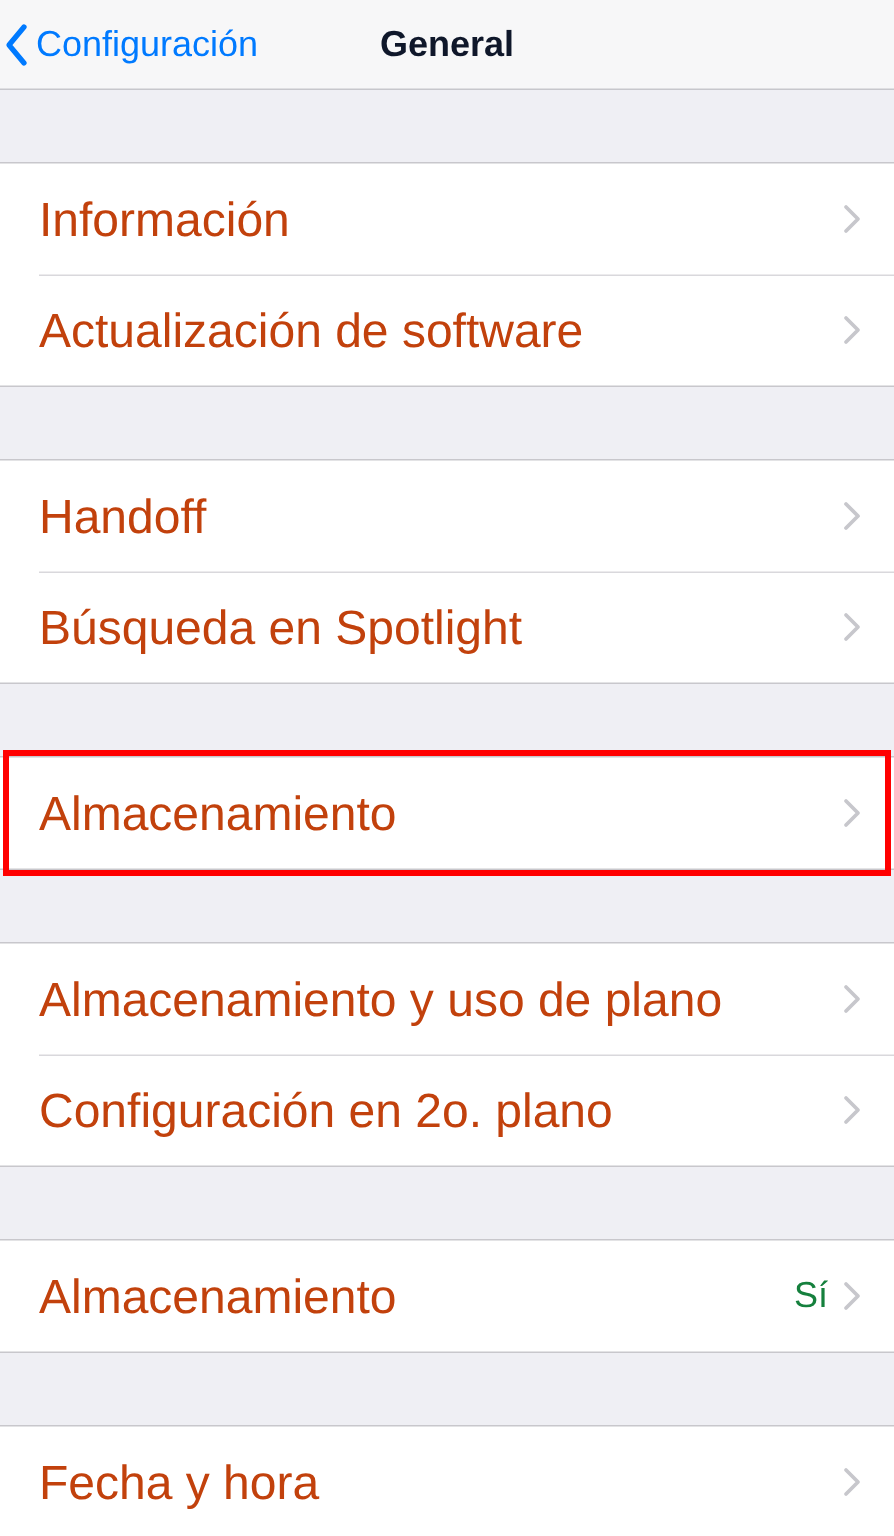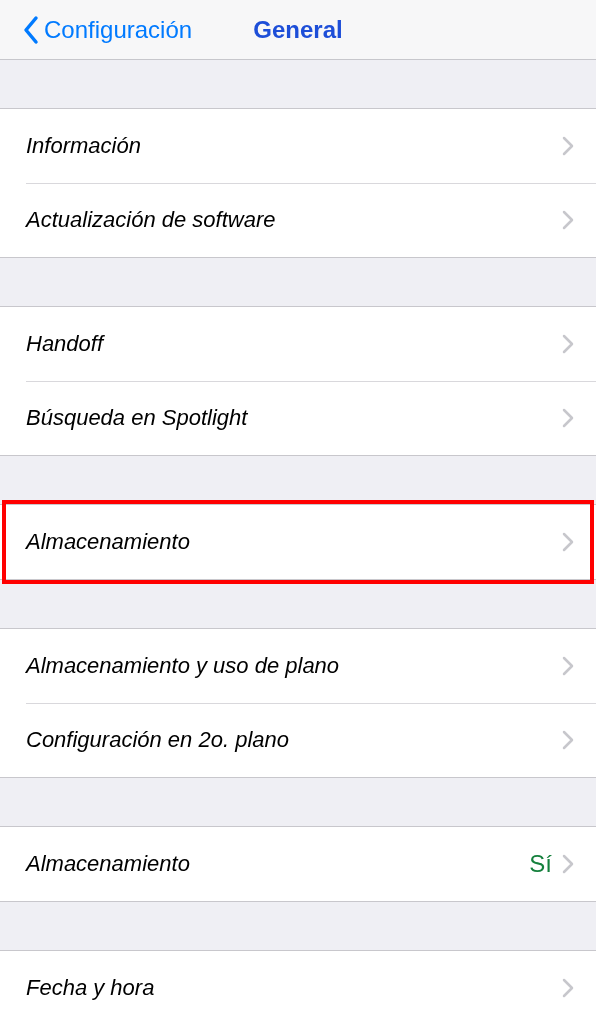--- a/index.html
+++ b/index.html
@@ -17,35 +17,35 @@
       height: 60px;
       display: flex;
       align-items: center;
       position: relative;
     }
     .back-button {
       display: flex;
       align-items: center;
       color: #007aff;
       font-size: 24px;
-      padding-left: 22px;
+      padding-left: 2px;
       cursor: pointer;
     }
     .back-chevron {
       width: 18px;
       height: 30px;
       margin-right: 4px;
     }
     .navbar-title {
       position: absolute;
       left: 50%;
       transform: translateX(-50%);
       font-size: 24px;
       font-weight: 600;
-      color: #1d4ed8;
+      color: #0f172a;
     }
     .section-gap {
       height: 48px;
     }
     .section-gap-sm {
       height: 48px;
     }
     .list-group {
       background: #fff;
       border-top: 1px solid #c8c7cc;
@@ -62,25 +62,24 @@
     .list-row + .list-row::before {
       content: "";
       position: absolute;
       top: 0;
       left: 26px;
       right: 0;
       height: 1px;
       background: #d9d8dc;
     }
     .row-label {
-      font-size: 22px;
-      color: #000000;
+      font-size: 32px;
+      color: #c2410c;
       flex: 1;
       font-weight: 400;
-      font-style: italic;
     }
     .row-value {
       font-size: 24px;
       color: #15803d;
       margin-right: 10px;
     }
     .chevron {
       width: 12px;
       height: 20px;
       flex-shrink: 0;

